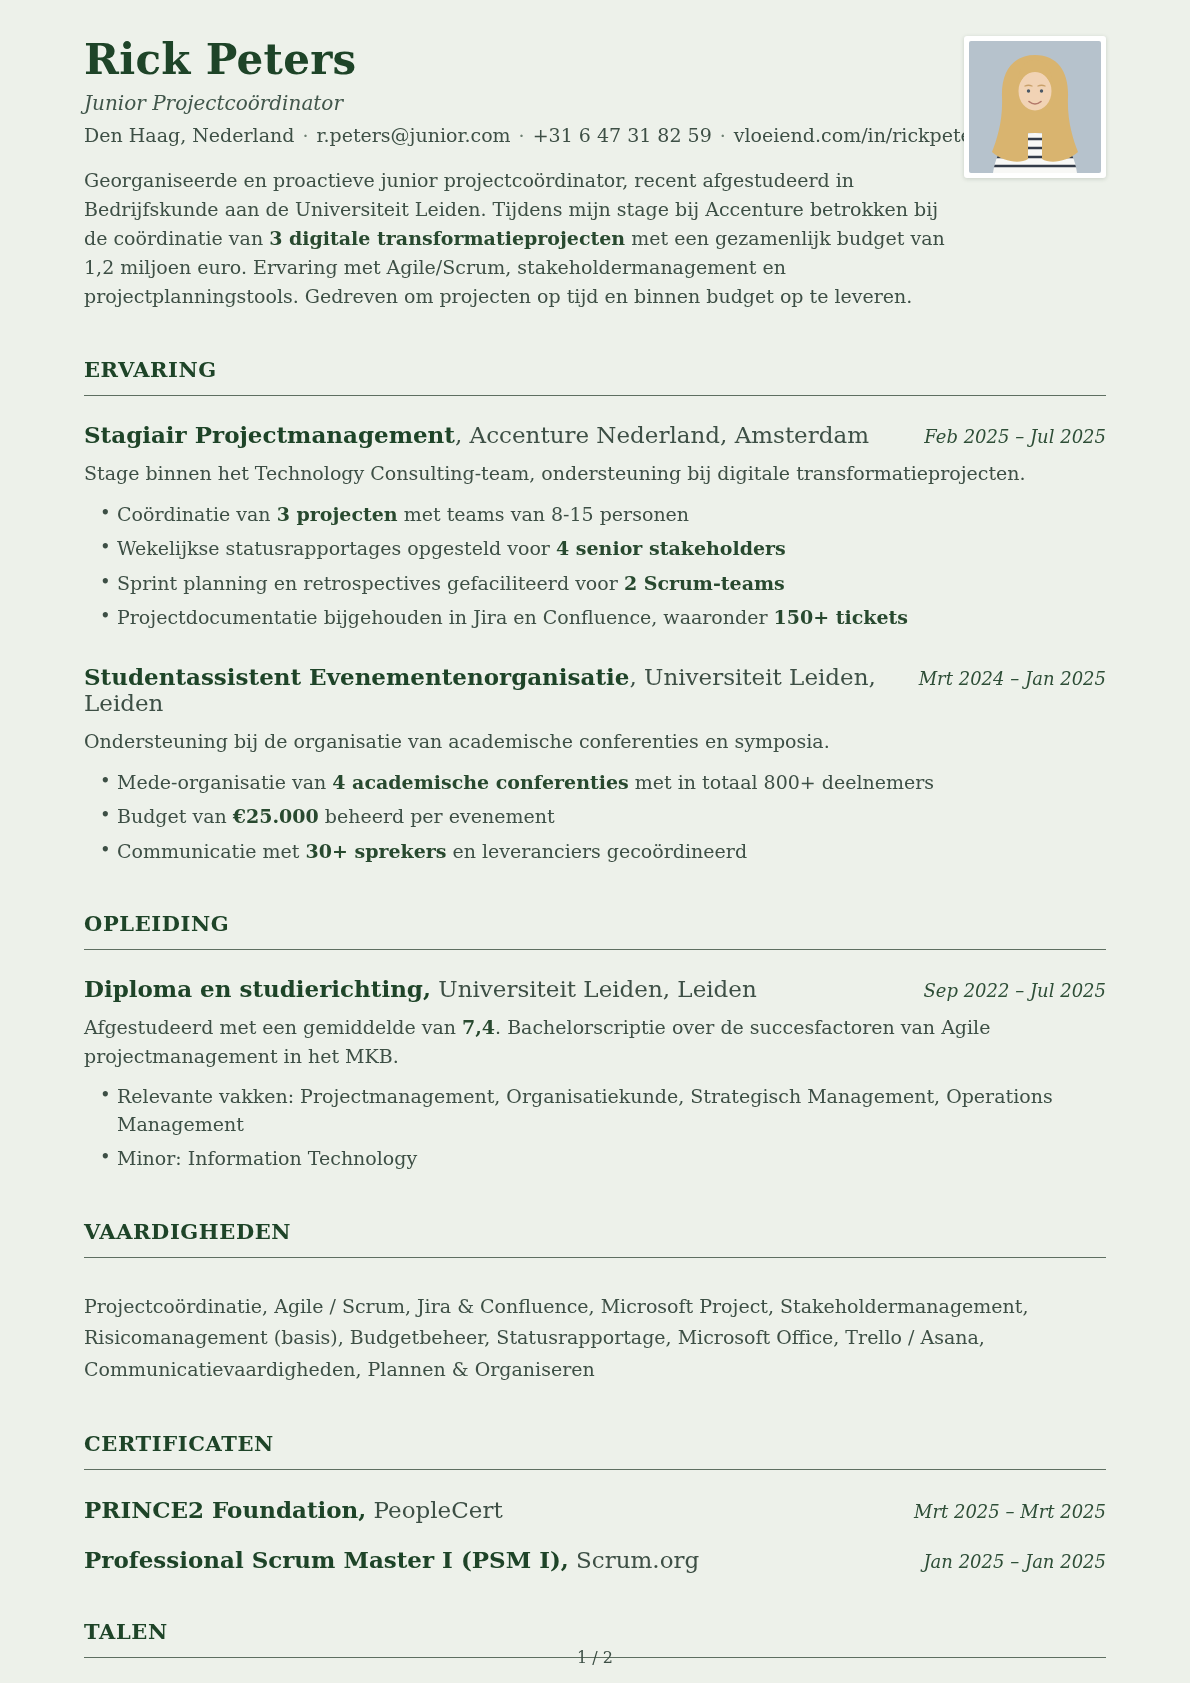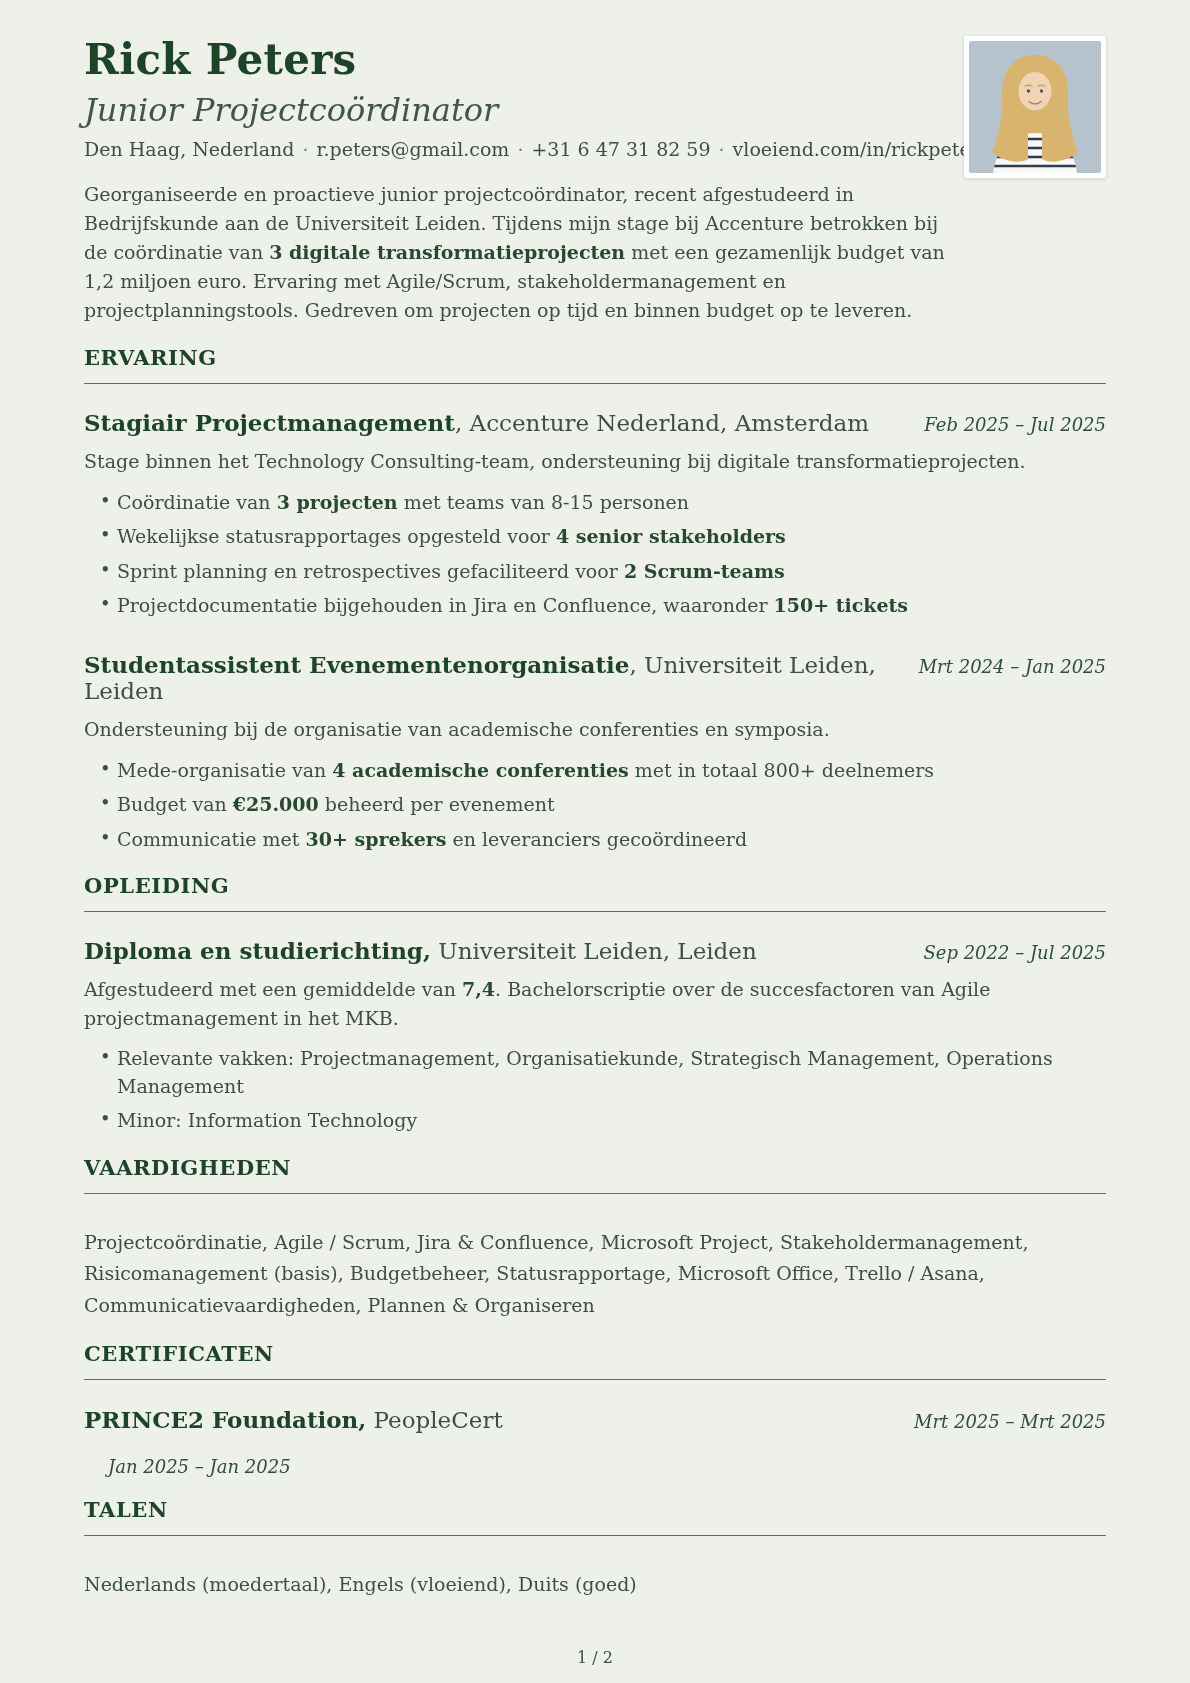--- a/index.html
+++ b/index.html
@@ -13,38 +13,38 @@
     box-sizing:border-box;
     padding:36px 36px 0 36px;
     overflow:hidden;
   }
   
   .head-left { max-width:900px; }
   h1.name {
     margin:0; font-size:42px; line-height:1.12;
     color:#1e4428; font-weight:bold; letter-spacing:0.3px;
   }
-  .subtitle { margin-top:8px; font-style:italic; font-size:32px; color:#41564b; }
+  .subtitle { margin-top:8px; font-style:italic; font-size:20px; color:#41564b; }
   .contact { margin-top:9px; font-size:19px; color:#3d4f45; white-space:nowrap; }
   .contact .sep { margin:0 8px; color:#6d7f71; }
   .photo-frame {
     position:absolute; top:36px; right:36px;
     width:132px; height:132px;
     background:#ffffff; padding:5px; border-radius:3px;
     box-shadow:0 1px 4px rgba(40,60,45,0.18);
   }
   .photo-frame svg { display:block; border-radius:2px; }
   
   .summary {
     margin:20px 0 0 0; max-width:882px;
     font-size:19px; line-height:1.53;
   }
   b, strong { color:#28492f; font-weight:bold; }
   
-  section { margin-top:20px; }
+  section { margin-top:46px; }
   h2.sec-heading {
     margin:0; font-size:21px; font-weight:bold;
     color:#1e4428; letter-spacing:0.6px;
     padding-bottom:13px;
     border-bottom:1.5px solid #5e6f61;
   }
   .entry { margin-top:25px; }
   .entry + .entry { margin-top:31px; }
   .entry-head { display:flex; justify-content:space-between; align-items:baseline; }
   .entry-title { font-size:23px; }
@@ -79,21 +79,21 @@
 </head>
 <body>
 
 <div class="page">
 
   <header>
     <div class="head-left">
       <h1 class="name">Rick Peters</h1>
       <div class="subtitle">Junior Projectcoördinator</div>
       <div class="contact">
-        <span>Den Haag, Nederland</span><span class="sep">·</span><span>r.peters@gmail.com</span><span class="sep">·</span><span>+31 6 47 31 82 59</span><span class="sep">·</span><span>vloeiend.com/in/rickpeters</span>
+        <span>Den Haag, Nederland</span><span class="sep">·</span><span>r.peters@junior.com</span><span class="sep">·</span><span>+31 6 47 31 82 59</span><span class="sep">·</span><span>vloeiend.com/in/rickpeters</span>
       </div>
     </div>
 
     <div class="photo-frame">
       <svg width="132" height="132" viewBox="0 0 132 132">
         <rect width="132" height="132" fill="#b6c2cc"></rect>
 
         <g>
           <path id="shirtPath" d="M24,132 C28,103 45,92 66,92 C87,92 104,103 108,132 Z" fill="#f8f8f6"></path>
           <clipPath id="shirtClip">
@@ -180,20 +180,21 @@
 
     <div class="entry">
       <div class="entry-head">
         <div class="entry-title"><b>PRINCE2 Foundation,</b><span> PeopleCert</span></div>
         <div class="entry-date">Mrt 2025 – Mrt 2025</div>
       </div>
     </div>
 
     <div class="entry">
       <div class="entry-head">
+        <div class="entry-title"><b>Professional Scrum Master I (PSM I),</b><span> Scrum.org</span></div>
         <div class="entry-date">Jan 2025 – Jan 2025</div>
       </div>
     </div>
   </section>
 
   <section>
     <h2 class="sec-heading">TALEN</h2>
     <p class="section-paragraph">Nederlands (moedertaal), Engels (vloeiend), Duits (goed)</p>
   </section>
 

